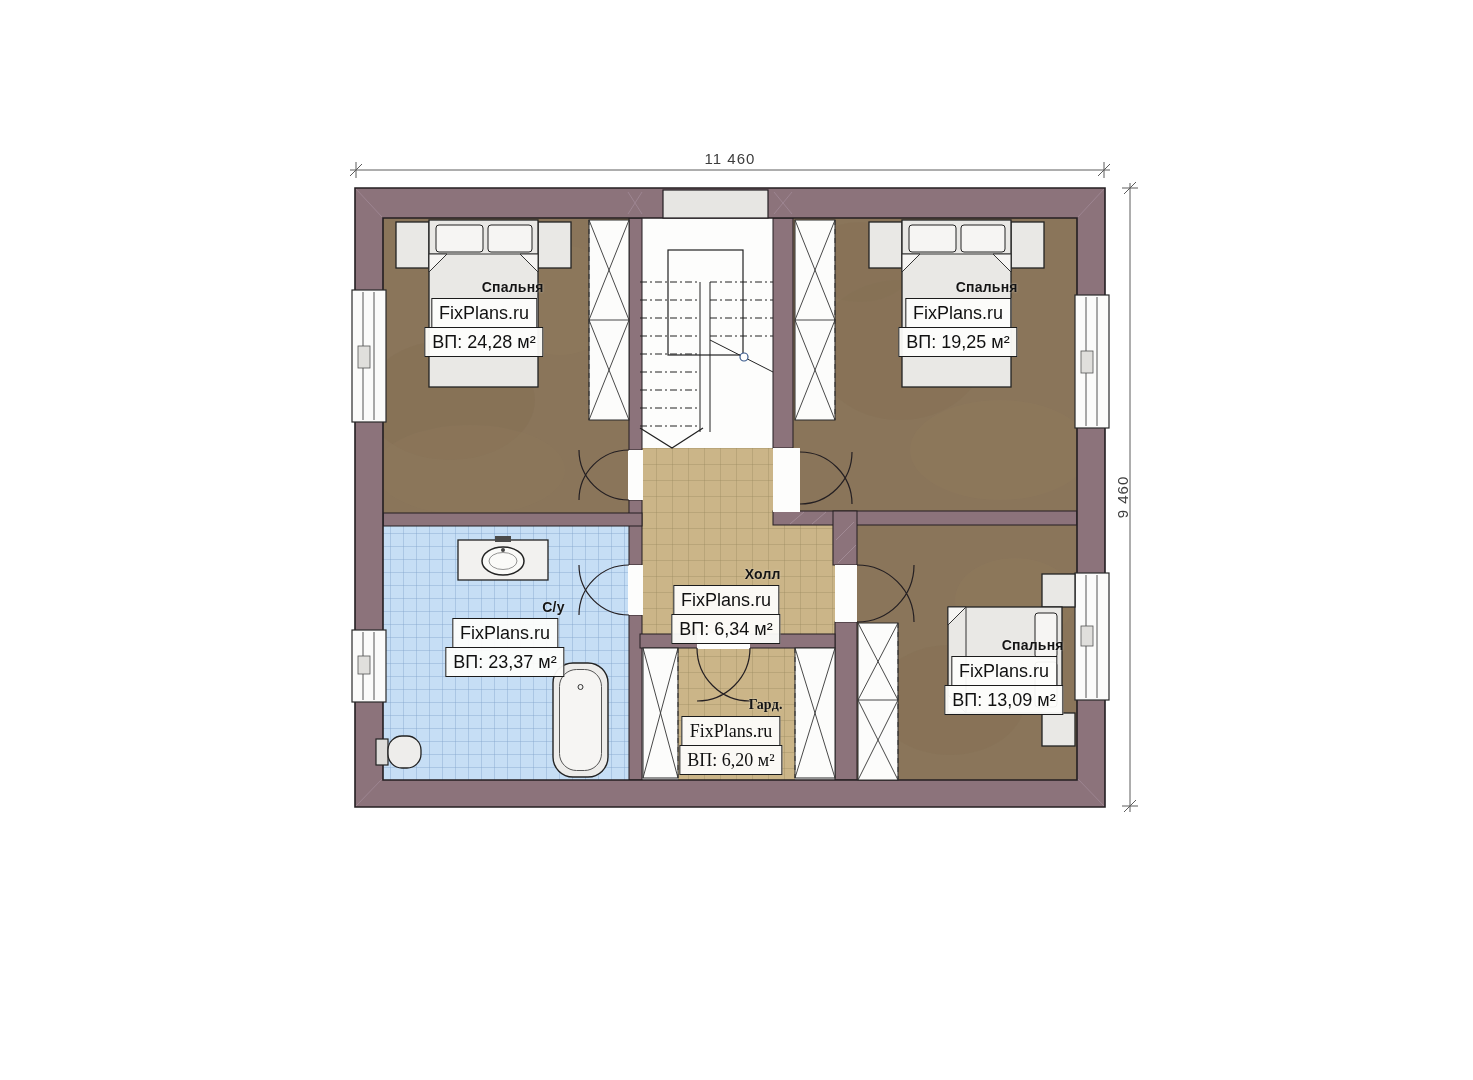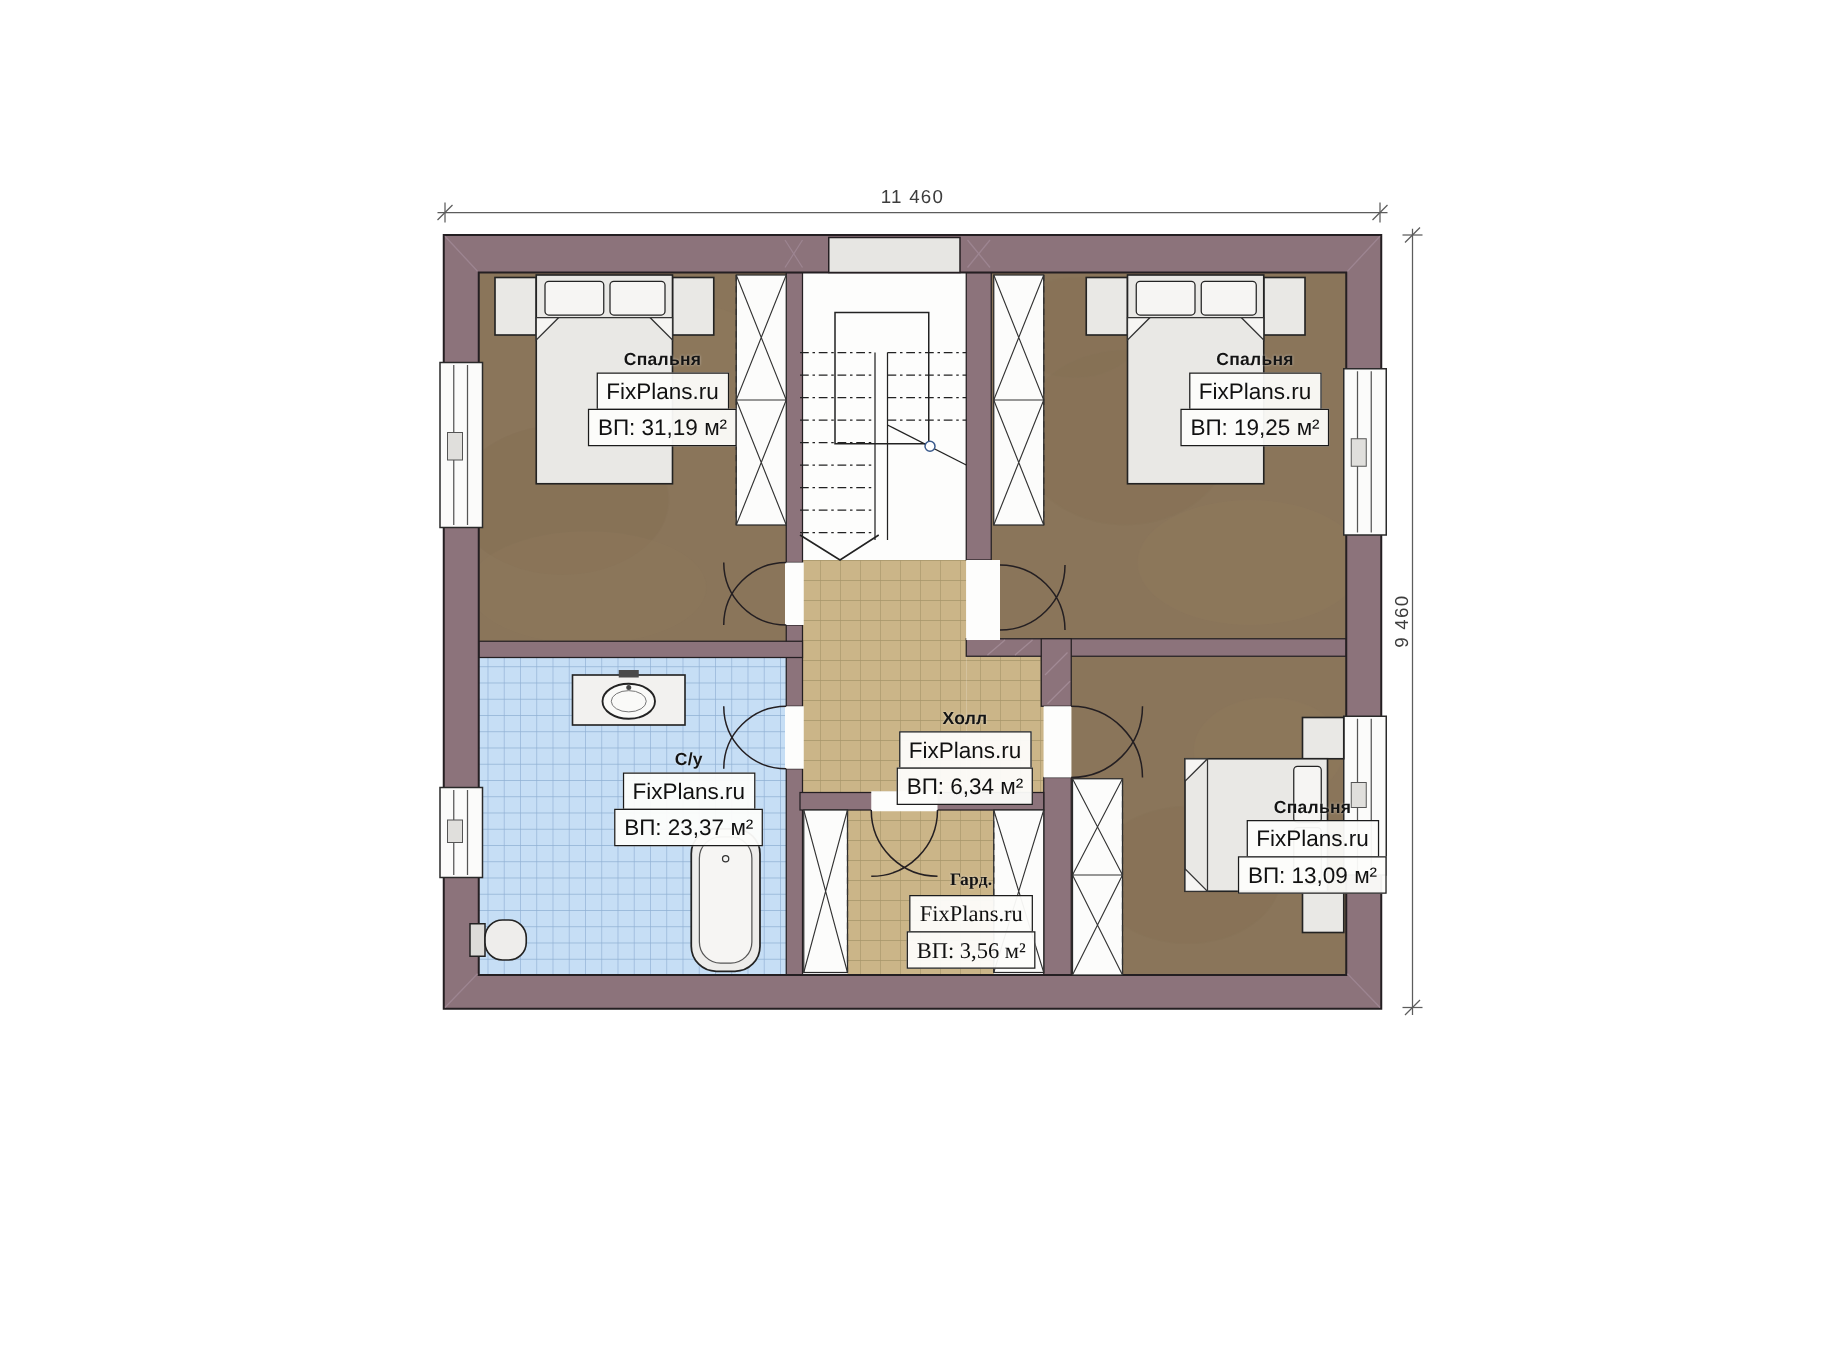--- a/index.html
+++ b/index.html
@@ -1,20 +1,20 @@
 <!DOCTYPE html>
 <html><head>
 <meta charset="utf-8">
 <style>
   html,body{margin:0;padding:0;background:#fff;}
   body{width:1473px;height:1080px;position:relative;overflow:hidden;
        font-family:"Liberation Sans",sans-serif;}
   .plan-svg{position:absolute;left:0;top:0;width:1473px;height:1080px;}
   .overlay{position:absolute;left:0;top:0;width:1437px;height:1080px;pointer-events:none;}
-  .room-label{position:absolute;transform:translateX(-50%);text-align:center;color:#141414;width:max-content;margin-left:46px;}
+  .room-label{position:absolute;transform:translateX(-50%);text-align:right;color:#141414;width:max-content;}
   .room-name{font-weight:bold;font-size:14px;letter-spacing:.2px;margin-bottom:3px;text-shadow:0 0 2px rgba(255,255,255,.6);}
   .label-box{display:block;width:max-content;margin:0 auto;border:1.5px solid #1b1b1b;
              background:rgba(253,253,251,.95);font-size:18px;line-height:1.45;
              padding:1px 7px;color:#111;}
   .label-box + .label-box{margin-top:-1.5px;}
   .dim-label{position:absolute;color:#3d3d3d;font-size:15px;letter-spacing:1px;transform:translate(-50%,-50%);}
   .dim-label.vertical{transform:translate(-50%,-50%) rotate(-90deg);}
 </style>
 </head>
 <body>
@@ -253,21 +253,21 @@
 </svg>
 
 <div class="overlay">
 
   <div class="dim-label" style="left:730px; top:158px;">11 460</div>
   <div class="dim-label vertical" style="left:1122px; top:497px;">9 460</div>
 
   <div class="room-label" style="left:484px; top:279px;">
     <div class="room-name">Спальня</div>
     <span class="label-box">FixPlans.ru</span>
-    <span class="label-box">ВП: 31,19 м²</span>
+    <span class="label-box">ВП: 24,28 м²</span>
   </div>
 
   <div class="room-label" style="left:958px; top:279px;">
     <div class="room-name">Спальня</div>
     <span class="label-box">FixPlans.ru</span>
     <span class="label-box">ВП: 19,25 м²</span>
   </div>
 
   <div class="room-label" style="left:726px; top:566px;">
     <div class="room-name">Холл</div>
@@ -277,21 +277,21 @@
 
   <div class="room-label" style="left:505px; top:599px;">
     <div class="room-name">С/у</div>
     <span class="label-box">FixPlans.ru</span>
     <span class="label-box">ВП: 23,37 м²</span>
   </div>
 
   <div class="room-label" style="left:731px; top:697px;font-family:Liberation Serif, serif;">
     <div class="room-name">Гард.</div>
     <span class="label-box">FixPlans.ru</span>
-    <span class="label-box">ВП: 3,56 м²</span>
+    <span class="label-box">ВП: 6,20 м²</span>
   </div>
 
   <div class="room-label" style="left:1004px; top:637px;">
     <div class="room-name">Спальня</div>
     <span class="label-box">FixPlans.ru</span>
     <span class="label-box">ВП: 13,09 м²</span>
   </div>
 
 </div>
 

